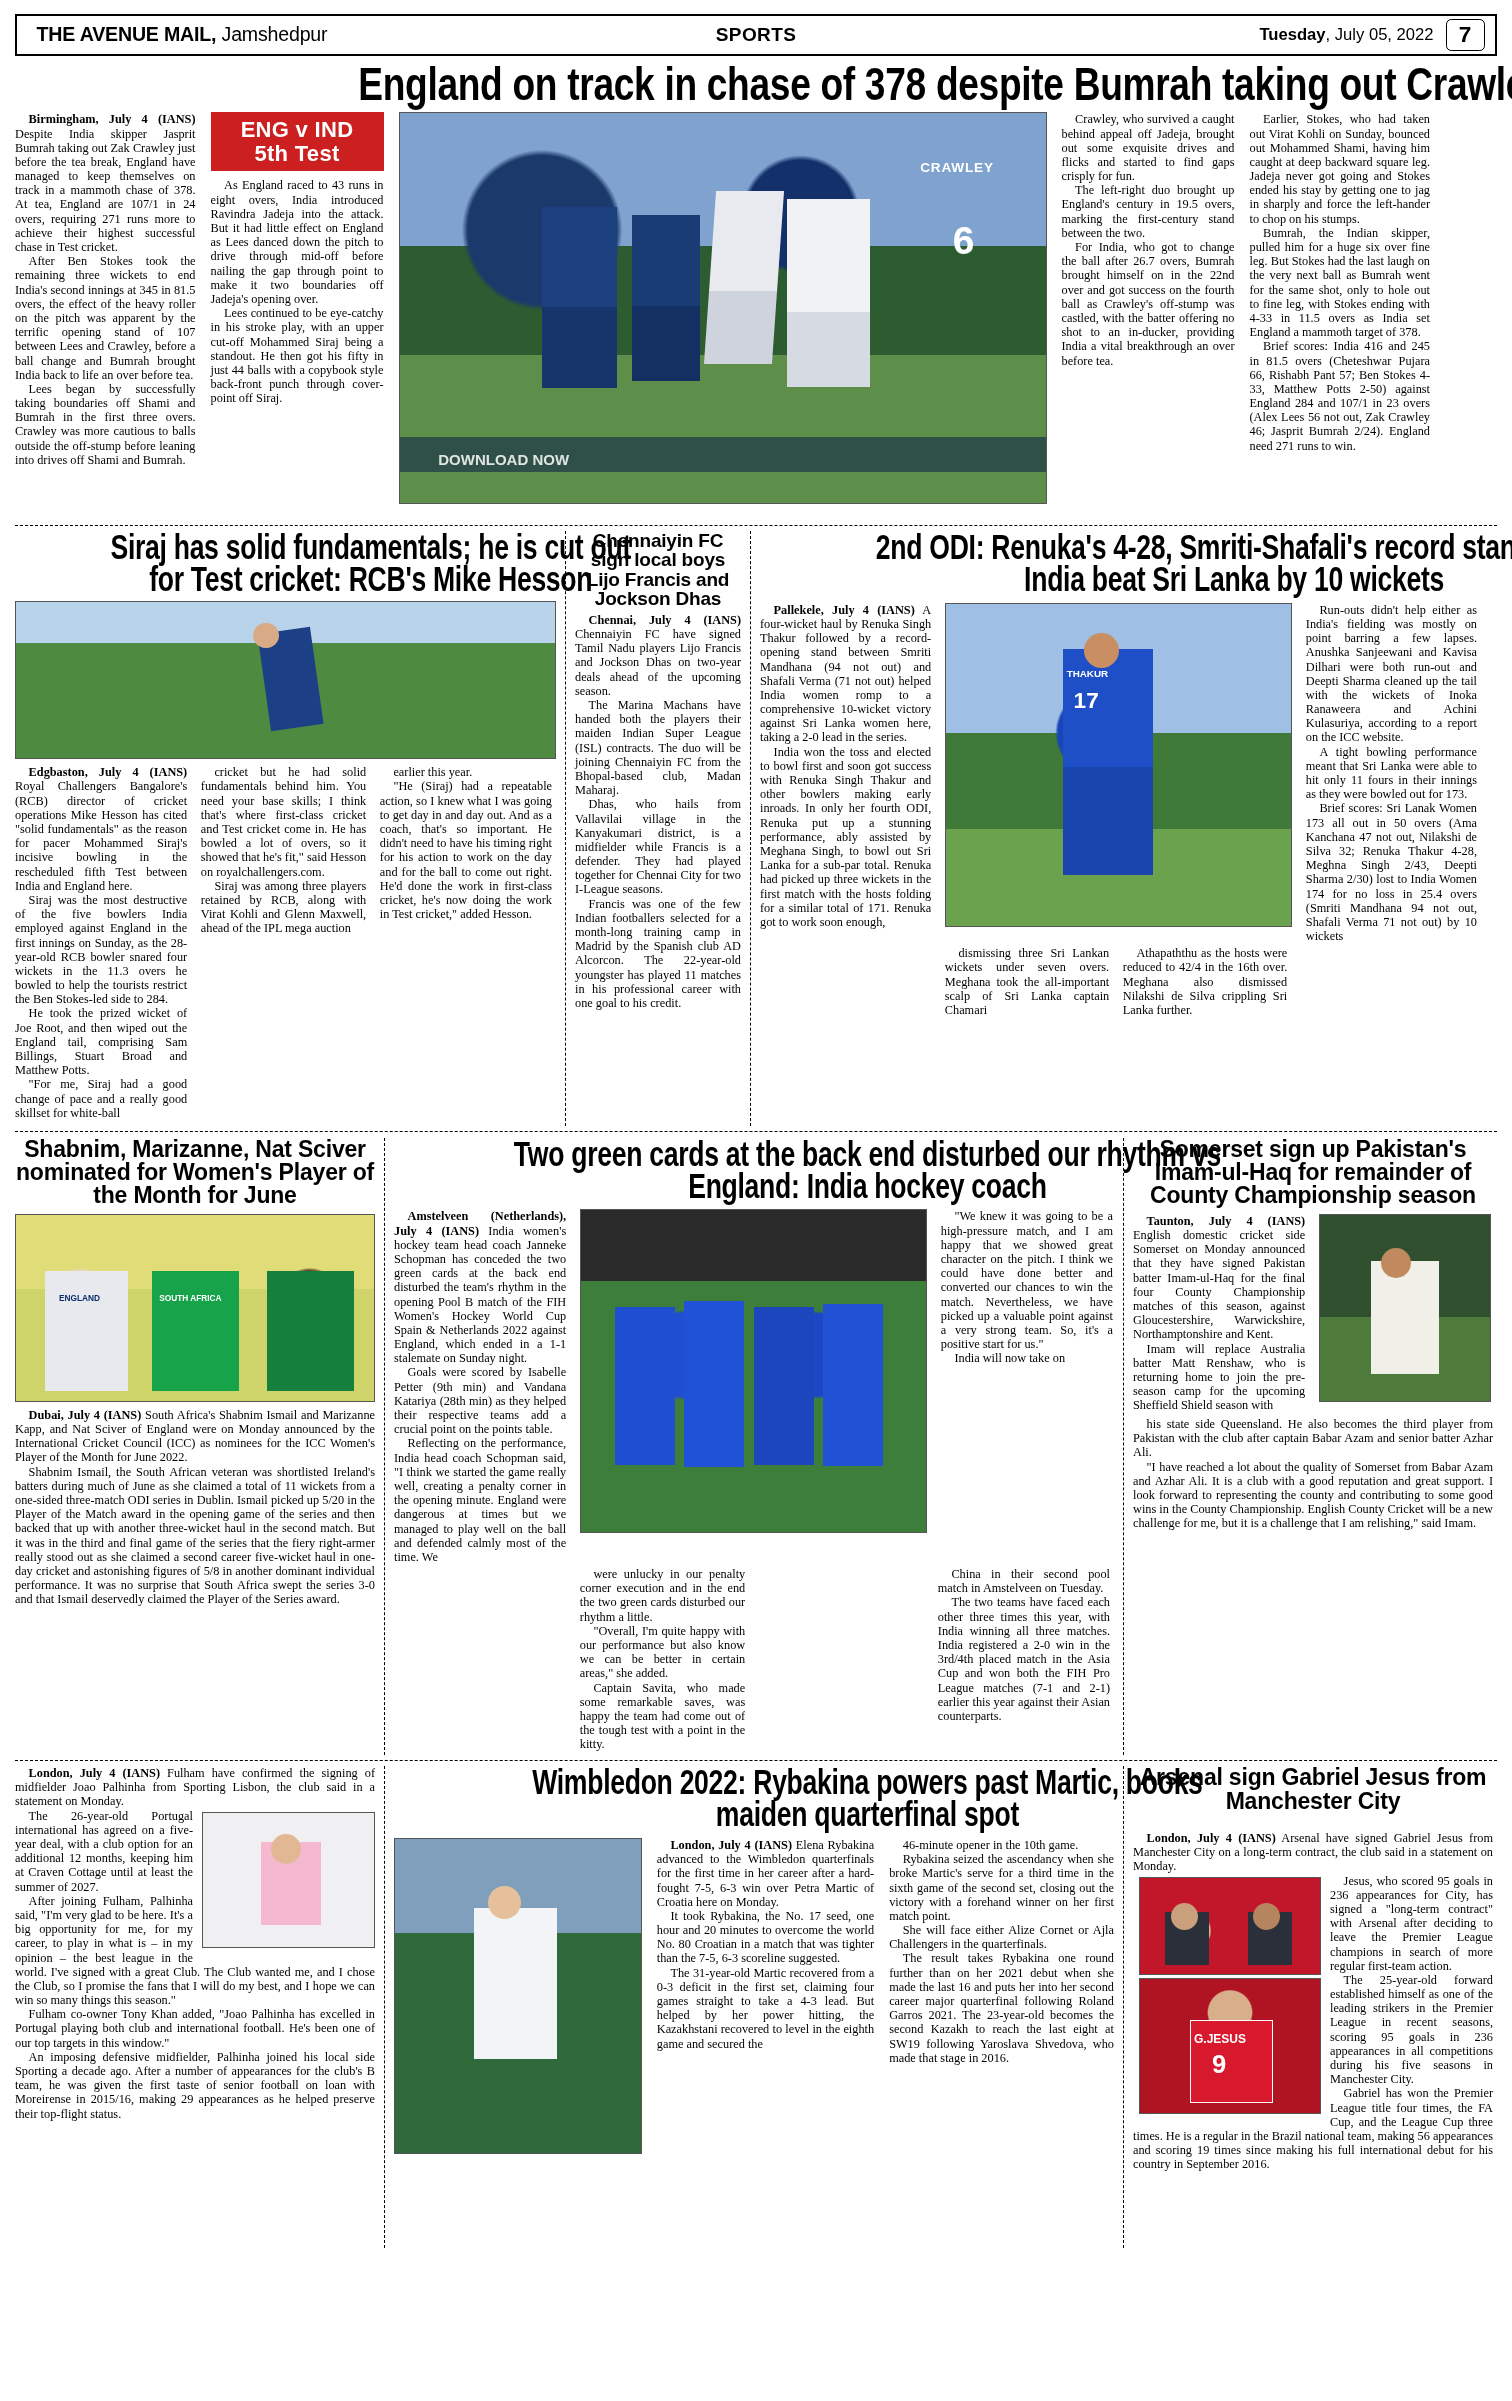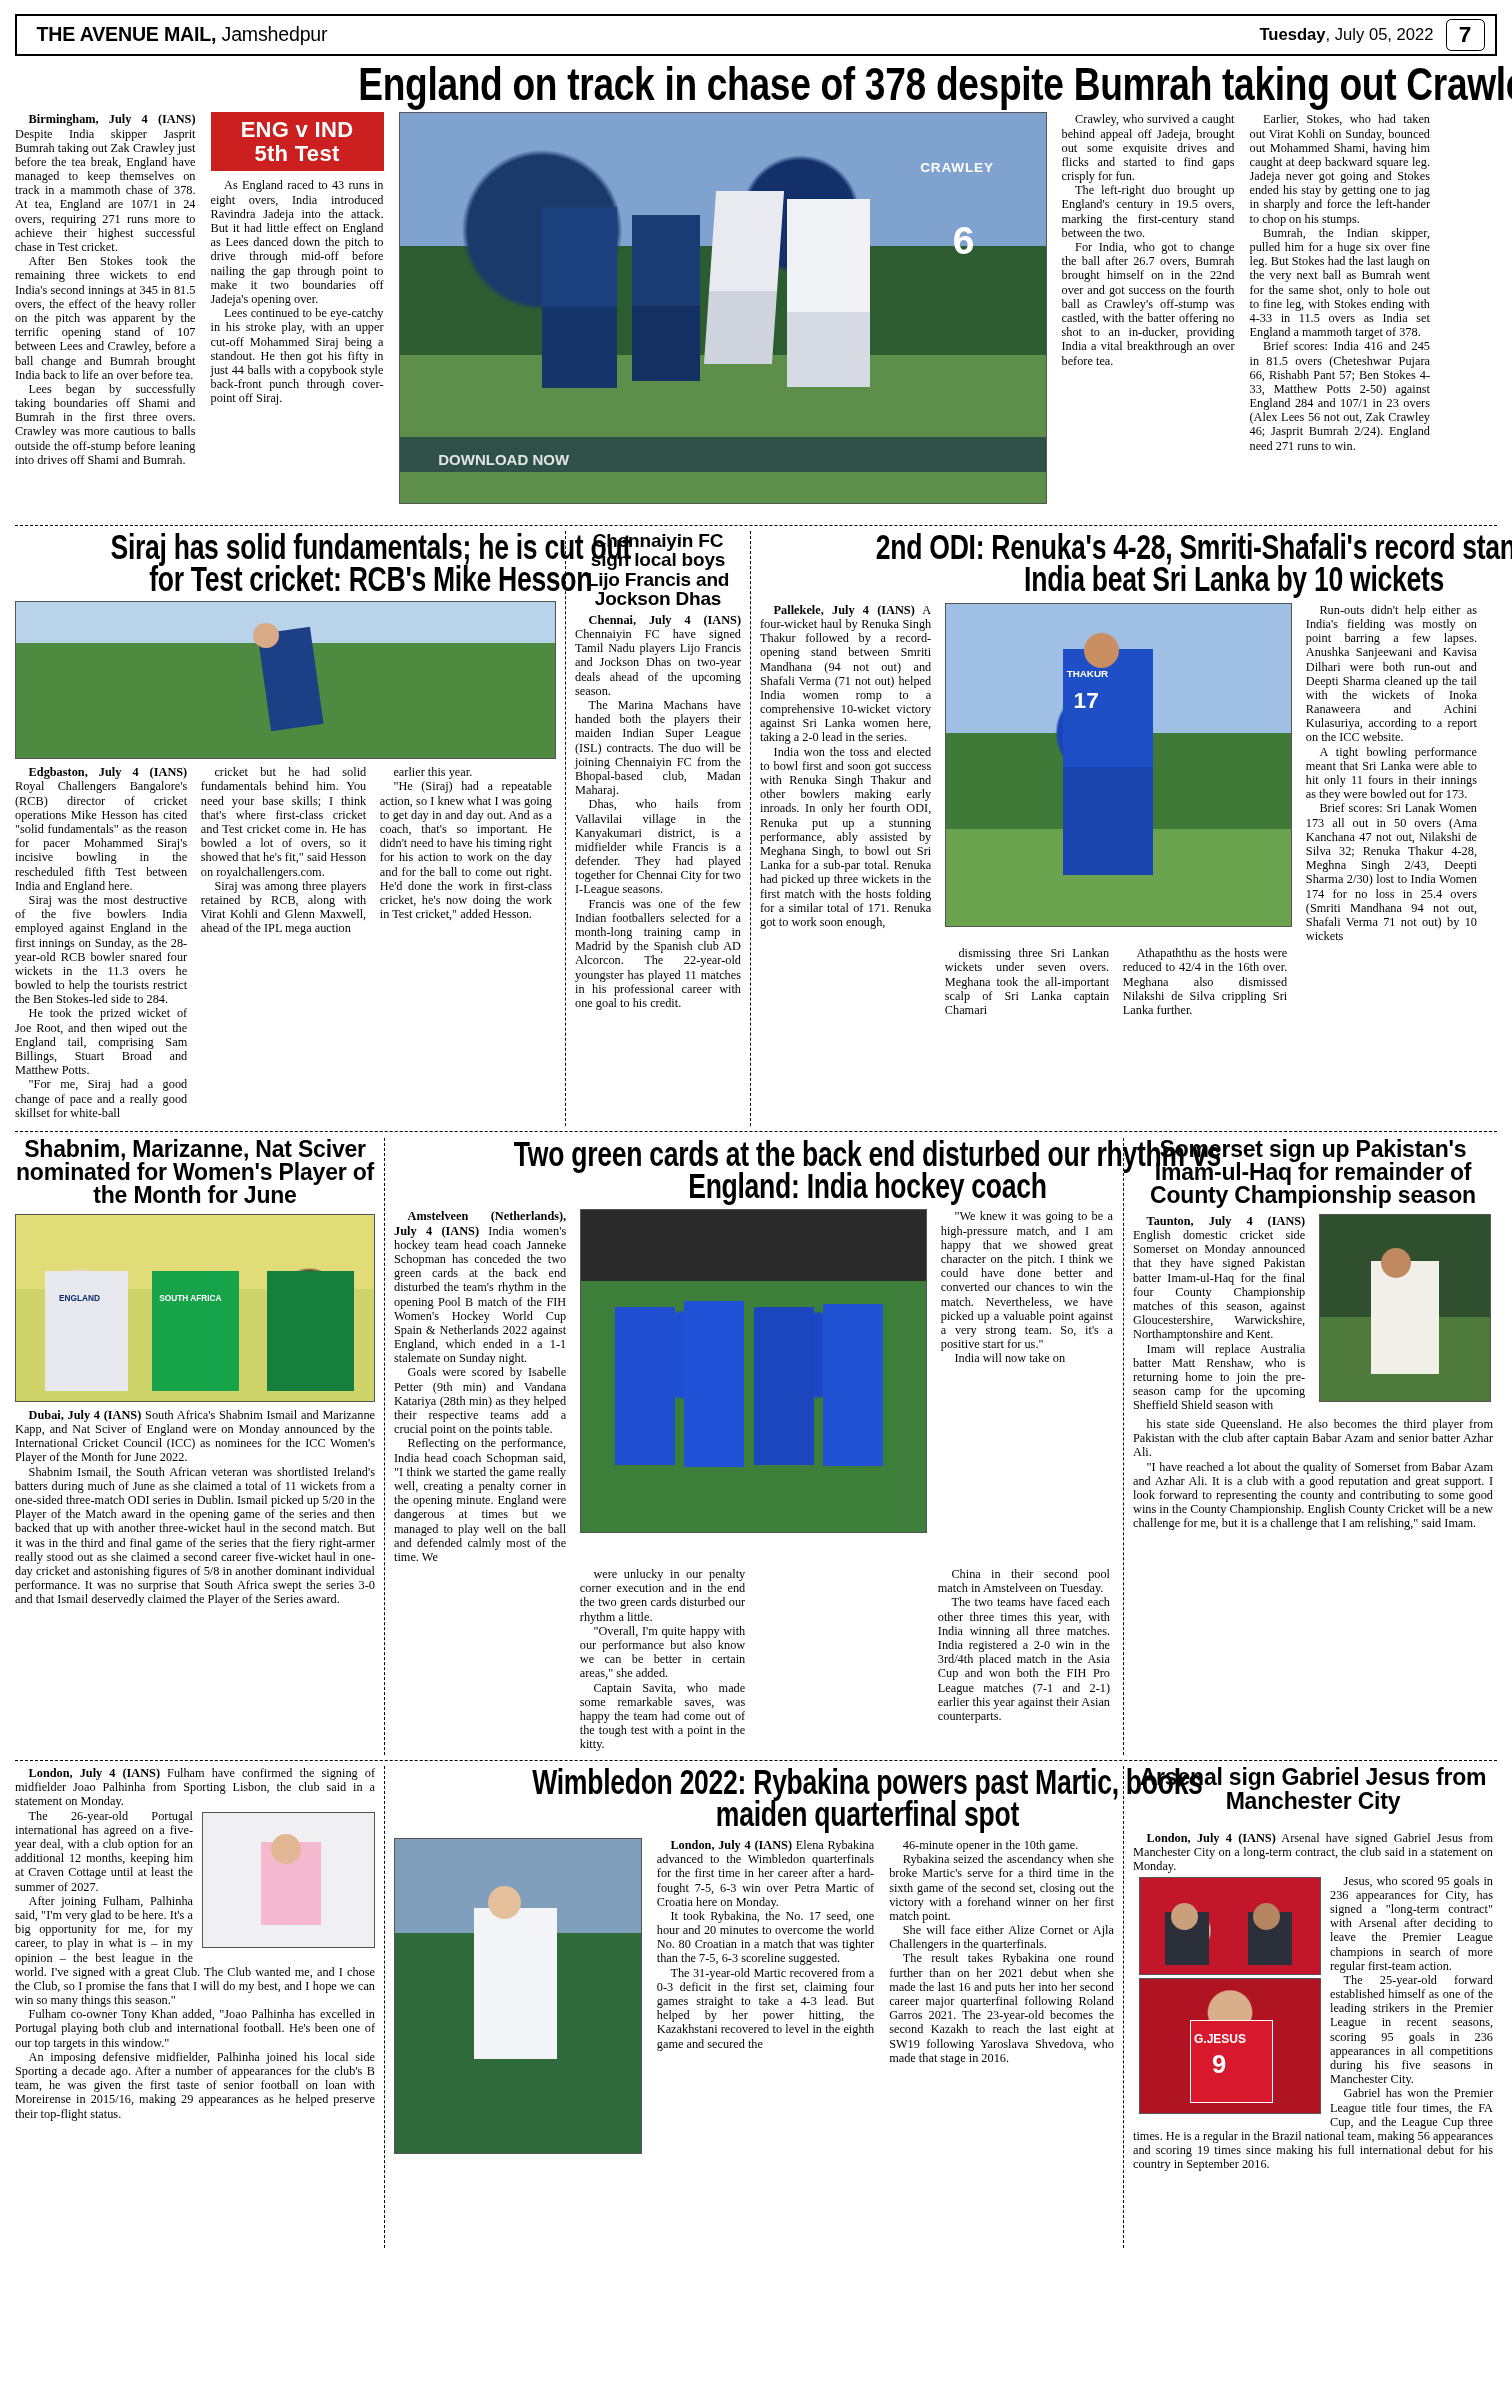--- a/index.html
+++ b/index.html
@@ -115,20 +115,21 @@
 </head>
 <body>
 
 <div class="page">
 
   <div class="masthead">
     <div class="mast-left">
       <b>THE AVENUE MAIL,</b>
       <span class="city">Jamshedpur</span>
     </div>
+    <div class="mast-center">SPORTS</div>
     <div class="mast-right">
       <div class="mast-date">
         <b>Tuesday</b><span>, July 05, 2022</span>
       </div>
       <div class="pagebox">7</div>
     </div>
   </div>
 
   <div class="block">
     <div class="hl hl-lead center" style="transform:scaleX(0.79);width:126.5%;margin:3px 0 7.5px 0;">England on track in chase of 378 despite Bumrah taking out Crawley</div>

